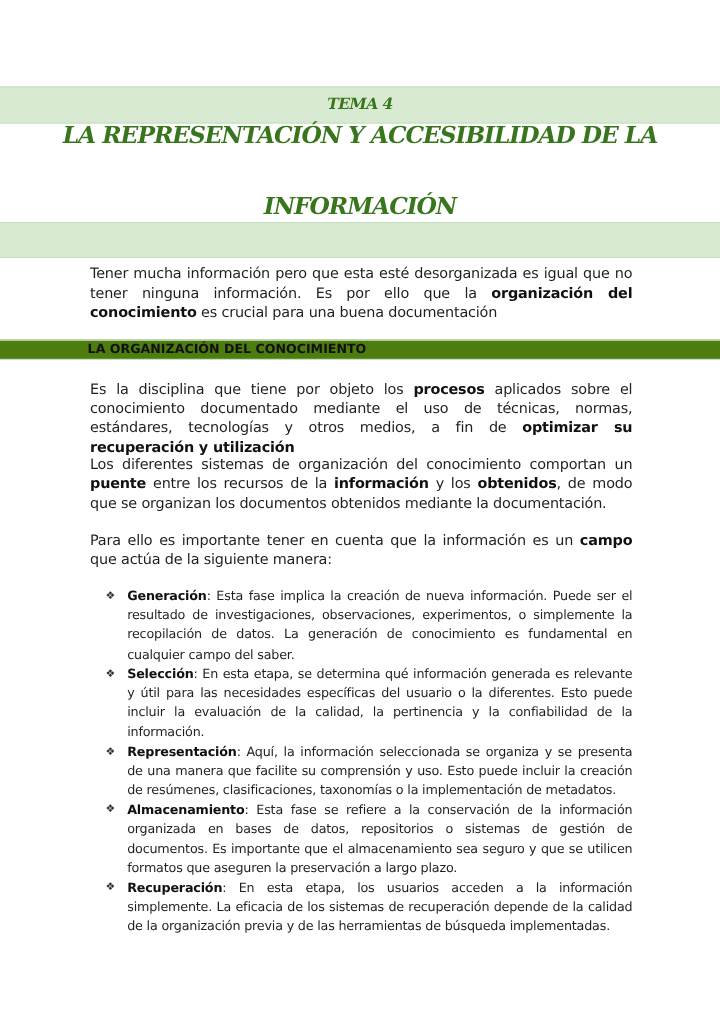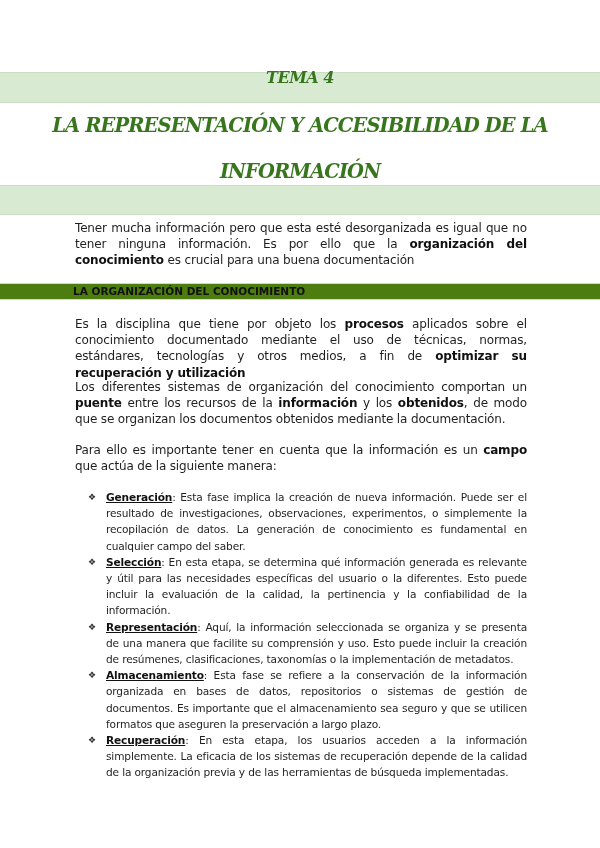--- a/index.html
+++ b/index.html
@@ -29,27 +29,27 @@
     left: 0;
     width: 600px;
     text-align: center;
     font-family: "DejaVu Serif", serif;
     font-style: italic;
     font-weight: bold;
     color: #38761d;
     letter-spacing: -0.5px;
   }
   .tema {
-    top: 63px;
+    top: 73px;
     height: 29px;
     line-height: 29px;
-    font-size: 16px;
+    font-size: 13px;
   }
   .main-title-1 {
-    top: 111px;
+    top: 98px;
     font-size: 19.5px;
     line-height: 30px;
     letter-spacing: -0.9px;
   }
   .main-title-2 {
     top: 157px;
     font-size: 19.5px;
     line-height: 30px;
     letter-spacing: -0.9px;
   }
@@ -102,21 +102,21 @@
     letter-spacing: -0.15px;
     margin: 0;
   }
   .list li .bullet {
     position: absolute;
     left: 0;
     top: 0;
     font-size: 9px;
     color: #333;
   }
-  .list li b { font-weight: bold; color: #111; text-decoration: underline; }
+  .list li b { font-weight: bold; color: #111; }
 </style>
 </head>
 <body>
 
 <div class="band" style="top:72px;height:31px;"></div>
 <div class="band" style="top:185px;height:30px;"></div>
 
 <div class="title tema">TEMA 4</div>
 <div class="title main-title-1">LA REPRESENTACIÓN Y ACCESIBILIDAD DE LA</div>
 <div class="title main-title-2">INFORMACIÓN</div>

